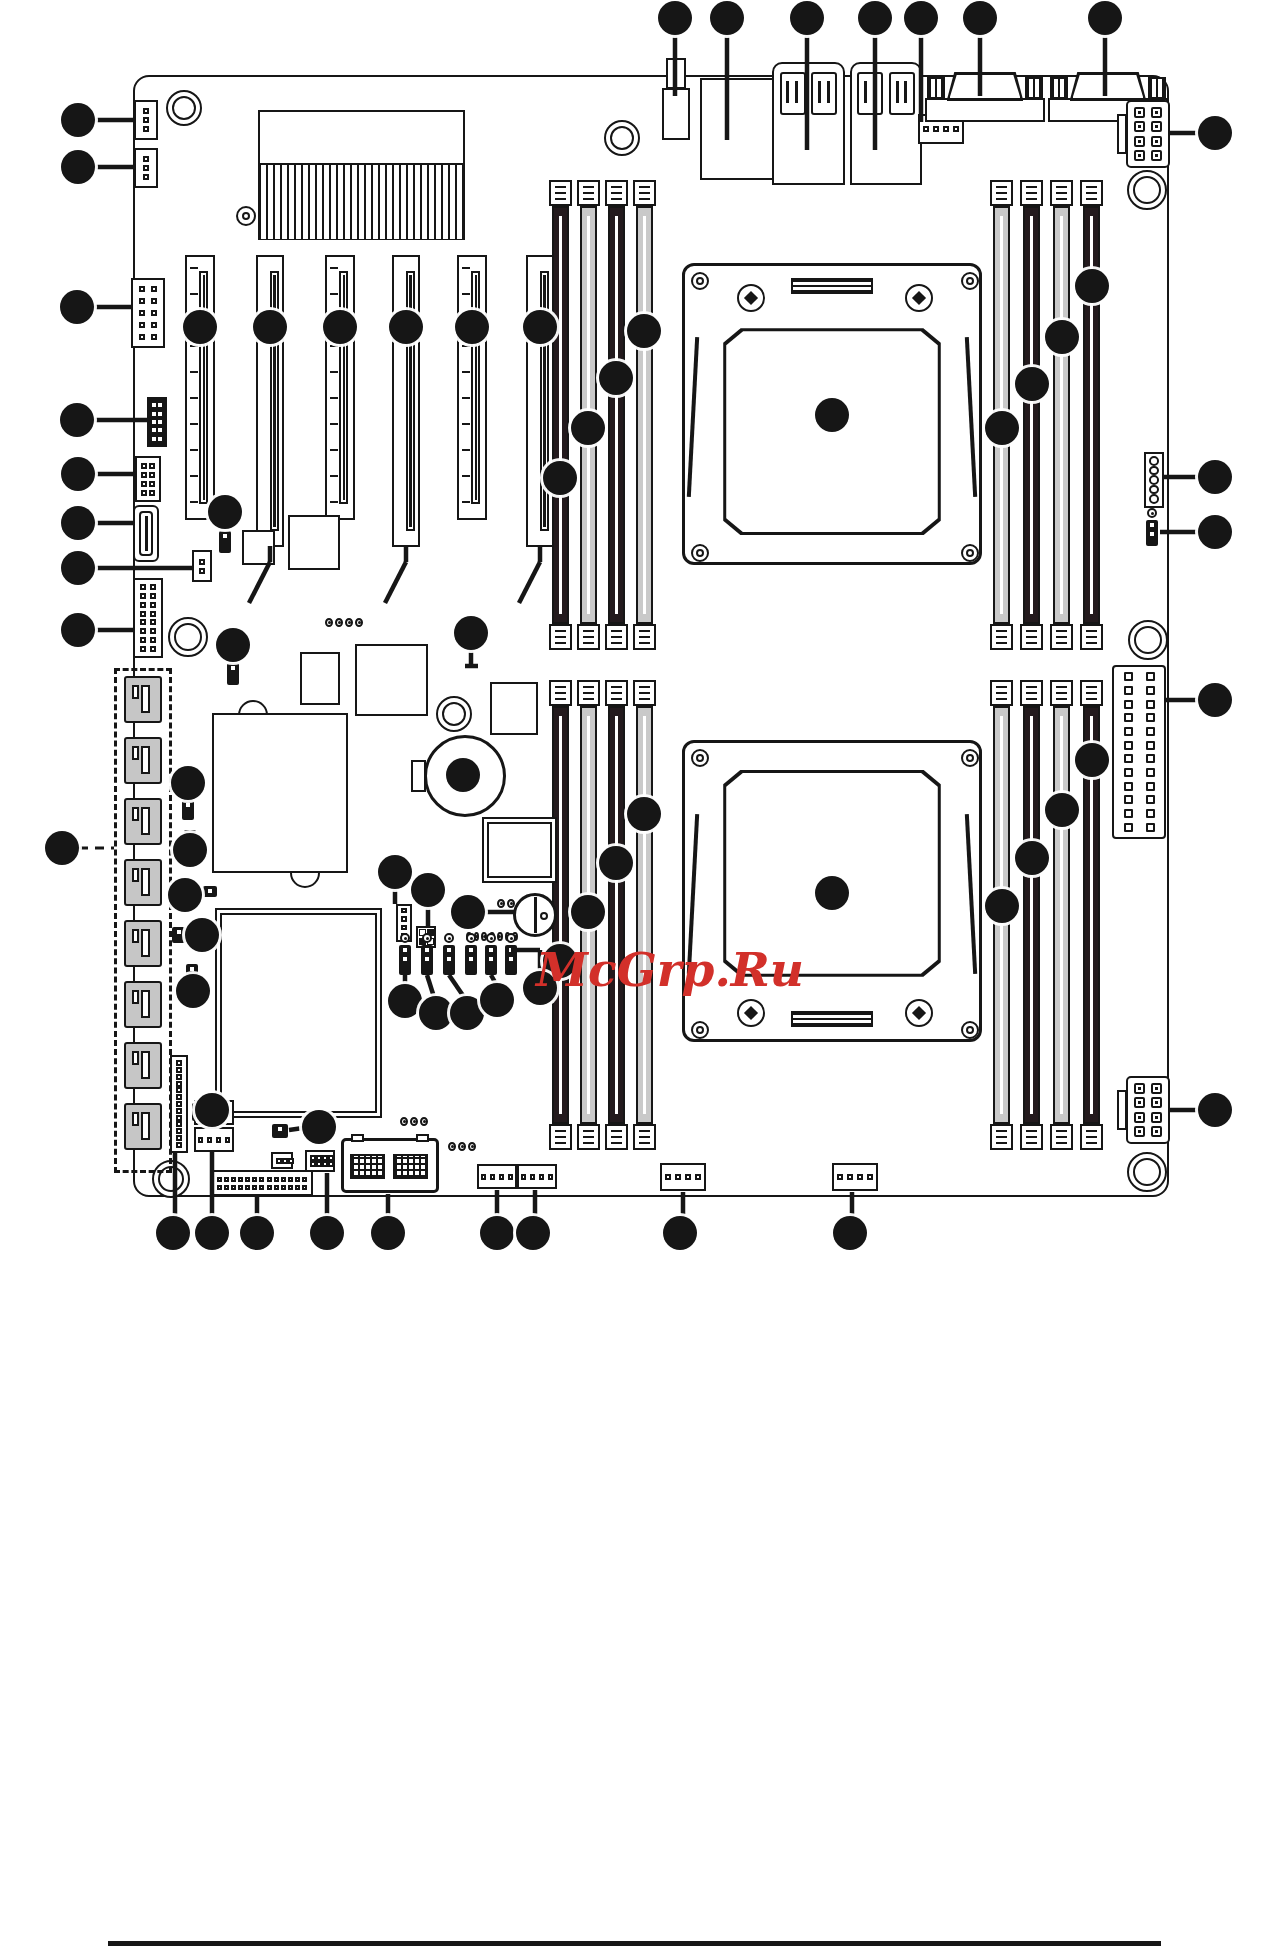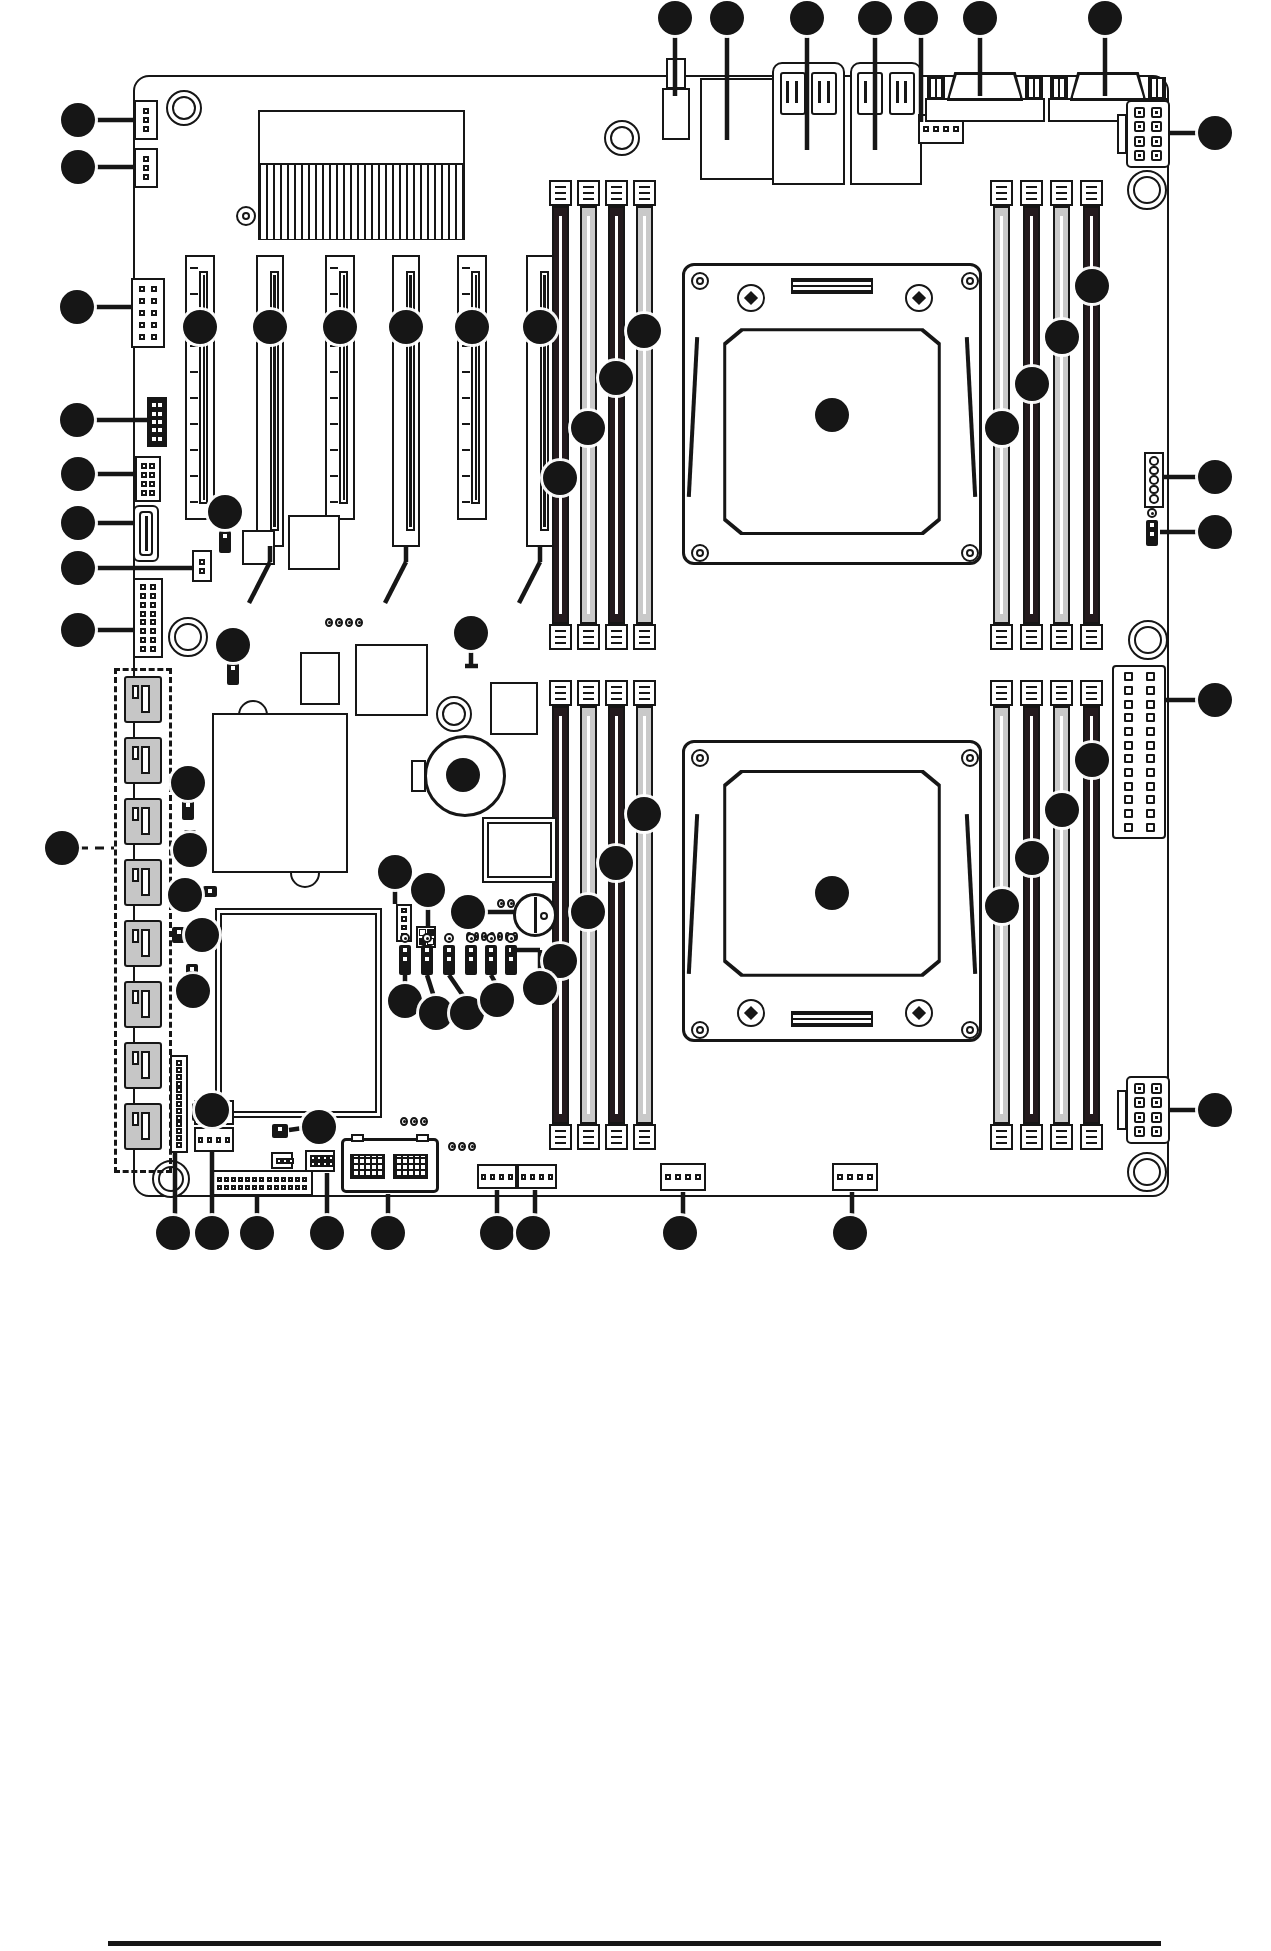--- a/index.html
+++ b/index.html
@@ -972,14 +972,15 @@
       <div class="dot" style="left: 156px; top: 1216px; width: 34px; height: 34px;"></div>
       <div class="dot" style="left: 195px; top: 1216px; width: 34px; height: 34px;"></div>
       <div class="dot" style="left: 240px; top: 1216px; width: 34px; height: 34px;"></div>
       <div class="dot" style="left: 310px; top: 1216px; width: 34px; height: 34px;"></div>
       <div class="dot" style="left: 371px; top: 1216px; width: 34px; height: 34px;"></div>
       <div class="dot" style="left: 480px; top: 1216px; width: 34px; height: 34px;"></div>
       <div class="dot" style="left: 516px; top: 1216px; width: 34px; height: 34px;"></div>
       <div class="dot" style="left: 663px; top: 1216px; width: 34px; height: 34px;"></div>
       <div class="dot" style="left: 833px; top: 1216px; width: 34px; height: 34px;"></div>
     </div>
+  <div class="watermark" style="left: 536px; top: 942px; color: rgb(210, 48, 42); font-size: 47px;">McGrp.Ru</div>
   <div id="footerbar" class="abs" style="left: 108px; top: 1941px; width: 1053px; height: 5px; background: rgb(22, 22, 22);"></div>
 </div>
 
 </body></html>

